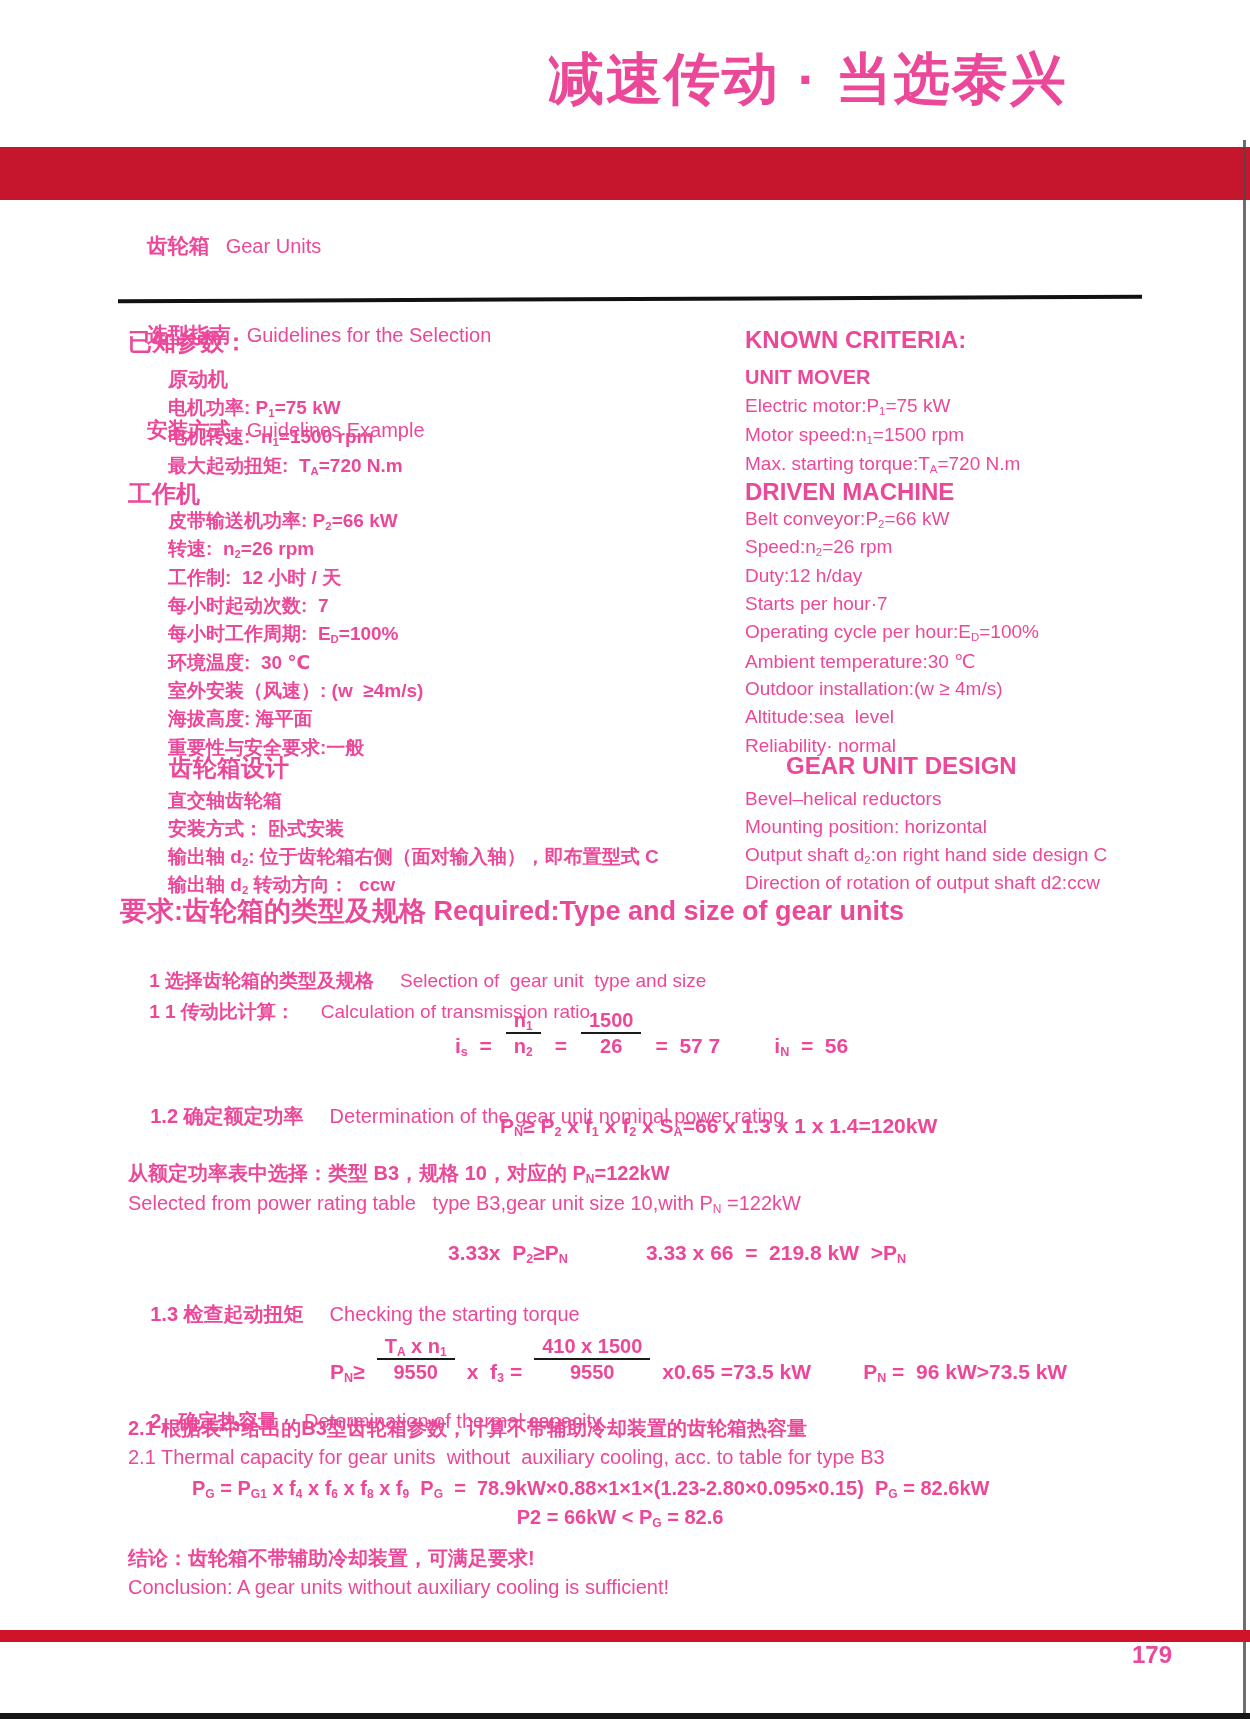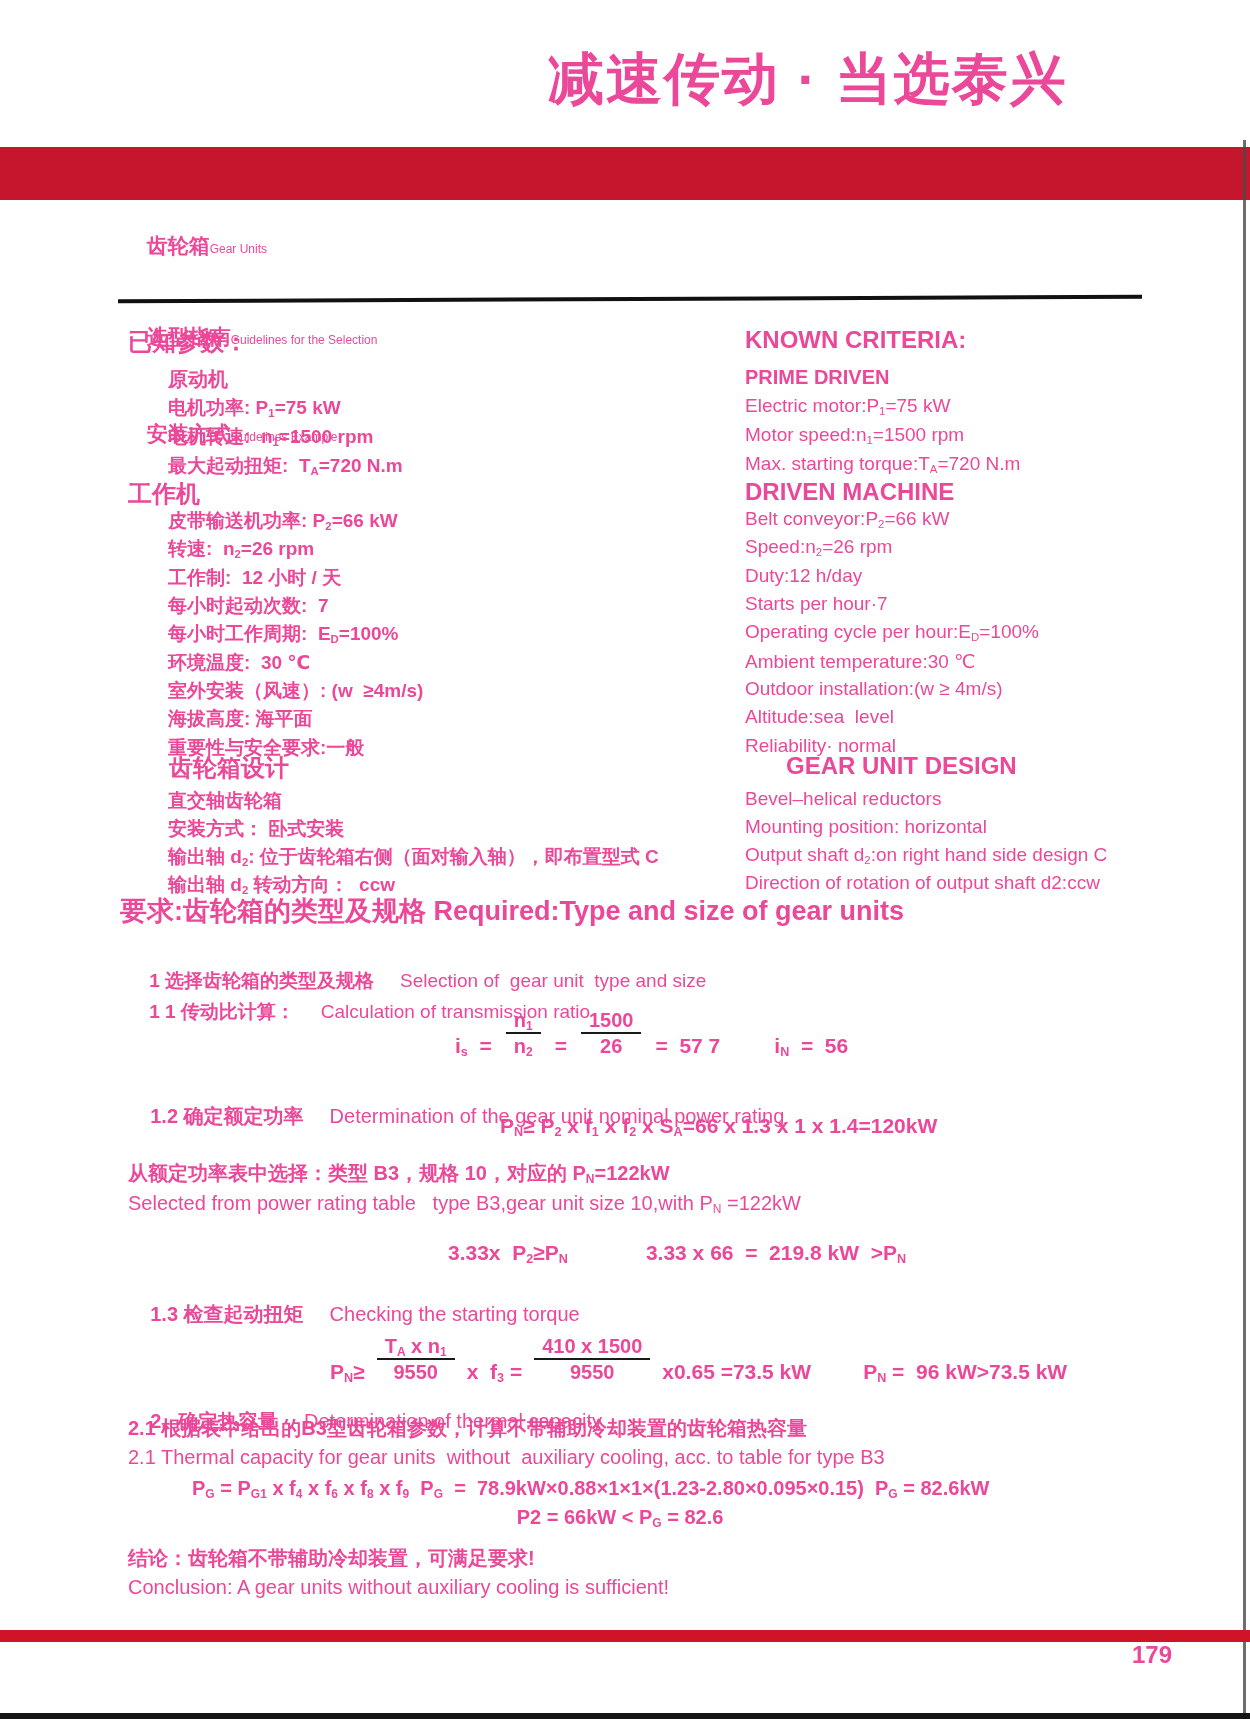--- a/index.html
+++ b/index.html
@@ -18,21 +18,21 @@
   .black-strip{position:absolute;left:0;bottom:0;width:1250px;height:6px;background:#161616;}
   .edge-line{position:absolute;left:1243px;top:140px;width:3px;height:1574px;background:#4a4a4a;opacity:.8;}
 
   
   .title-block{position:absolute;left:120px;top:202px;}
   .t-row{white-space:pre;}
   .t-row.r1{line-height:29px;}
   .t-row.r2{line-height:29px;}
   .t-row.r3{line-height:33px;}
   .t-zh{font-size:21px;font-weight:bold;}
-  .t-en{font-size:12px;}
+  .t-en{font-size:20px;margin-left:16px;}
   .divider{position:absolute;left:118px;top:297px;width:1024px;height:4px;background:#111;transform:rotate(-0.25deg);}
 
   
   .pairs{position:absolute;left:128px;width:1030px;}
   .g1{top:326px;} .g2{top:478px;} .g3{top:752px;}
   .row{display:flex;}
   .cell{white-space:pre;}
   .cell.zh{width:617px;box-sizing:border-box;font-weight:bold;font-size:19px;}
   .cell.en{flex:1;font-size:19px;}
   .row.item .cell.zh{padding-left:40px;}
@@ -95,21 +95,21 @@
   </div>
   <div class="divider"></div>
 
   <section class="pairs g1">
     <div class="row head">
       <div class="cell zh">已知参数：</div>
       <div class="cell en">KNOWN CRITERIA:</div>
     </div>
     <div class="row item subhead">
       <div class="cell zh">原动机</div>
-      <div class="cell en">PRIME DRIVEN</div>
+      <div class="cell en">UNIT MOVER</div>
     </div>
     <div class="row item">
       <div class="cell zh">电机功率: P<sub>1</sub>=75 kW</div>
       <div class="cell en">Electric motor:P<sub>1</sub>=75 kW</div>
     </div>
     <div class="row item">
       <div class="cell zh">电机转速:  n<sub>1</sub>=1500 rpm</div>
       <div class="cell en">Motor speed:n<sub>1</sub>=1500 rpm</div>
     </div>
     <div class="row item">

